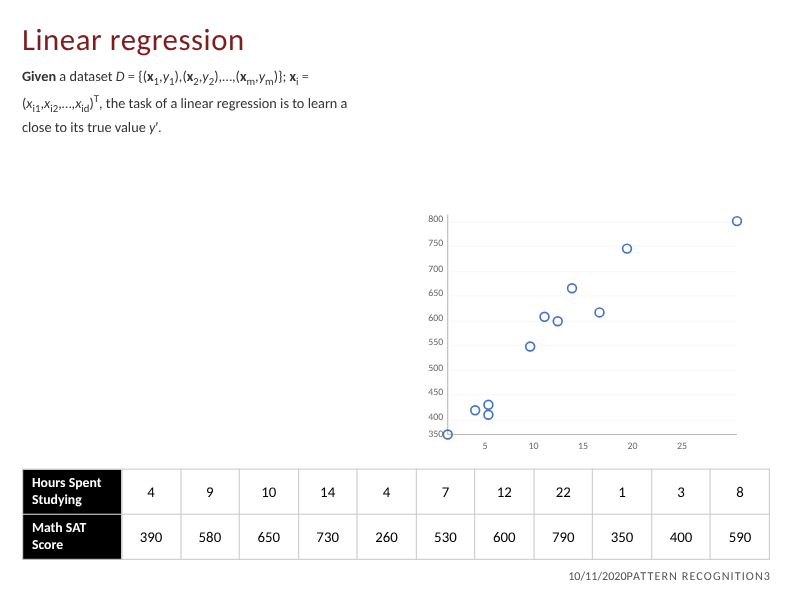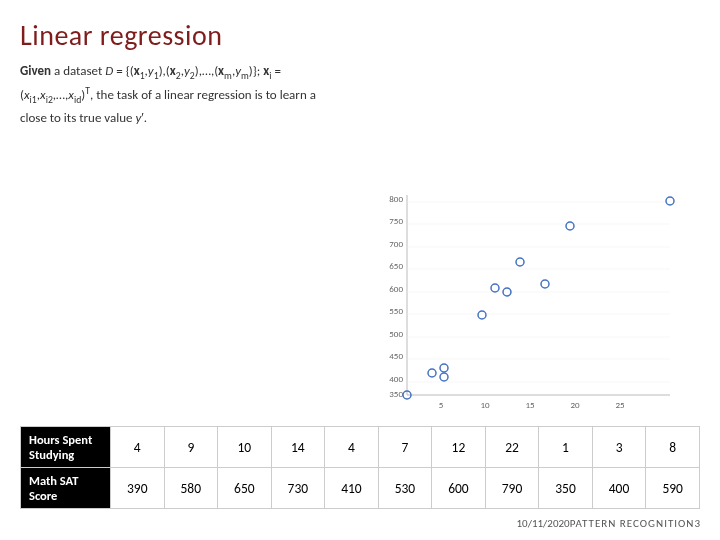--- a/index.html
+++ b/index.html
@@ -214,21 +214,21 @@
             <td>1</td>
             <td>3</td>
             <td>8</td>
           </tr>
           <tr>
             <td class="row-label">Math SAT Score</td>
             <td>390</td>
             <td>580</td>
             <td>650</td>
             <td>730</td>
-            <td>410</td>
+            <td>260</td>
             <td>530</td>
             <td>600</td>
             <td>790</td>
             <td>350</td>
             <td>400</td>
             <td>590</td>
           </tr>
         </tbody>
     </table>
   </div>

